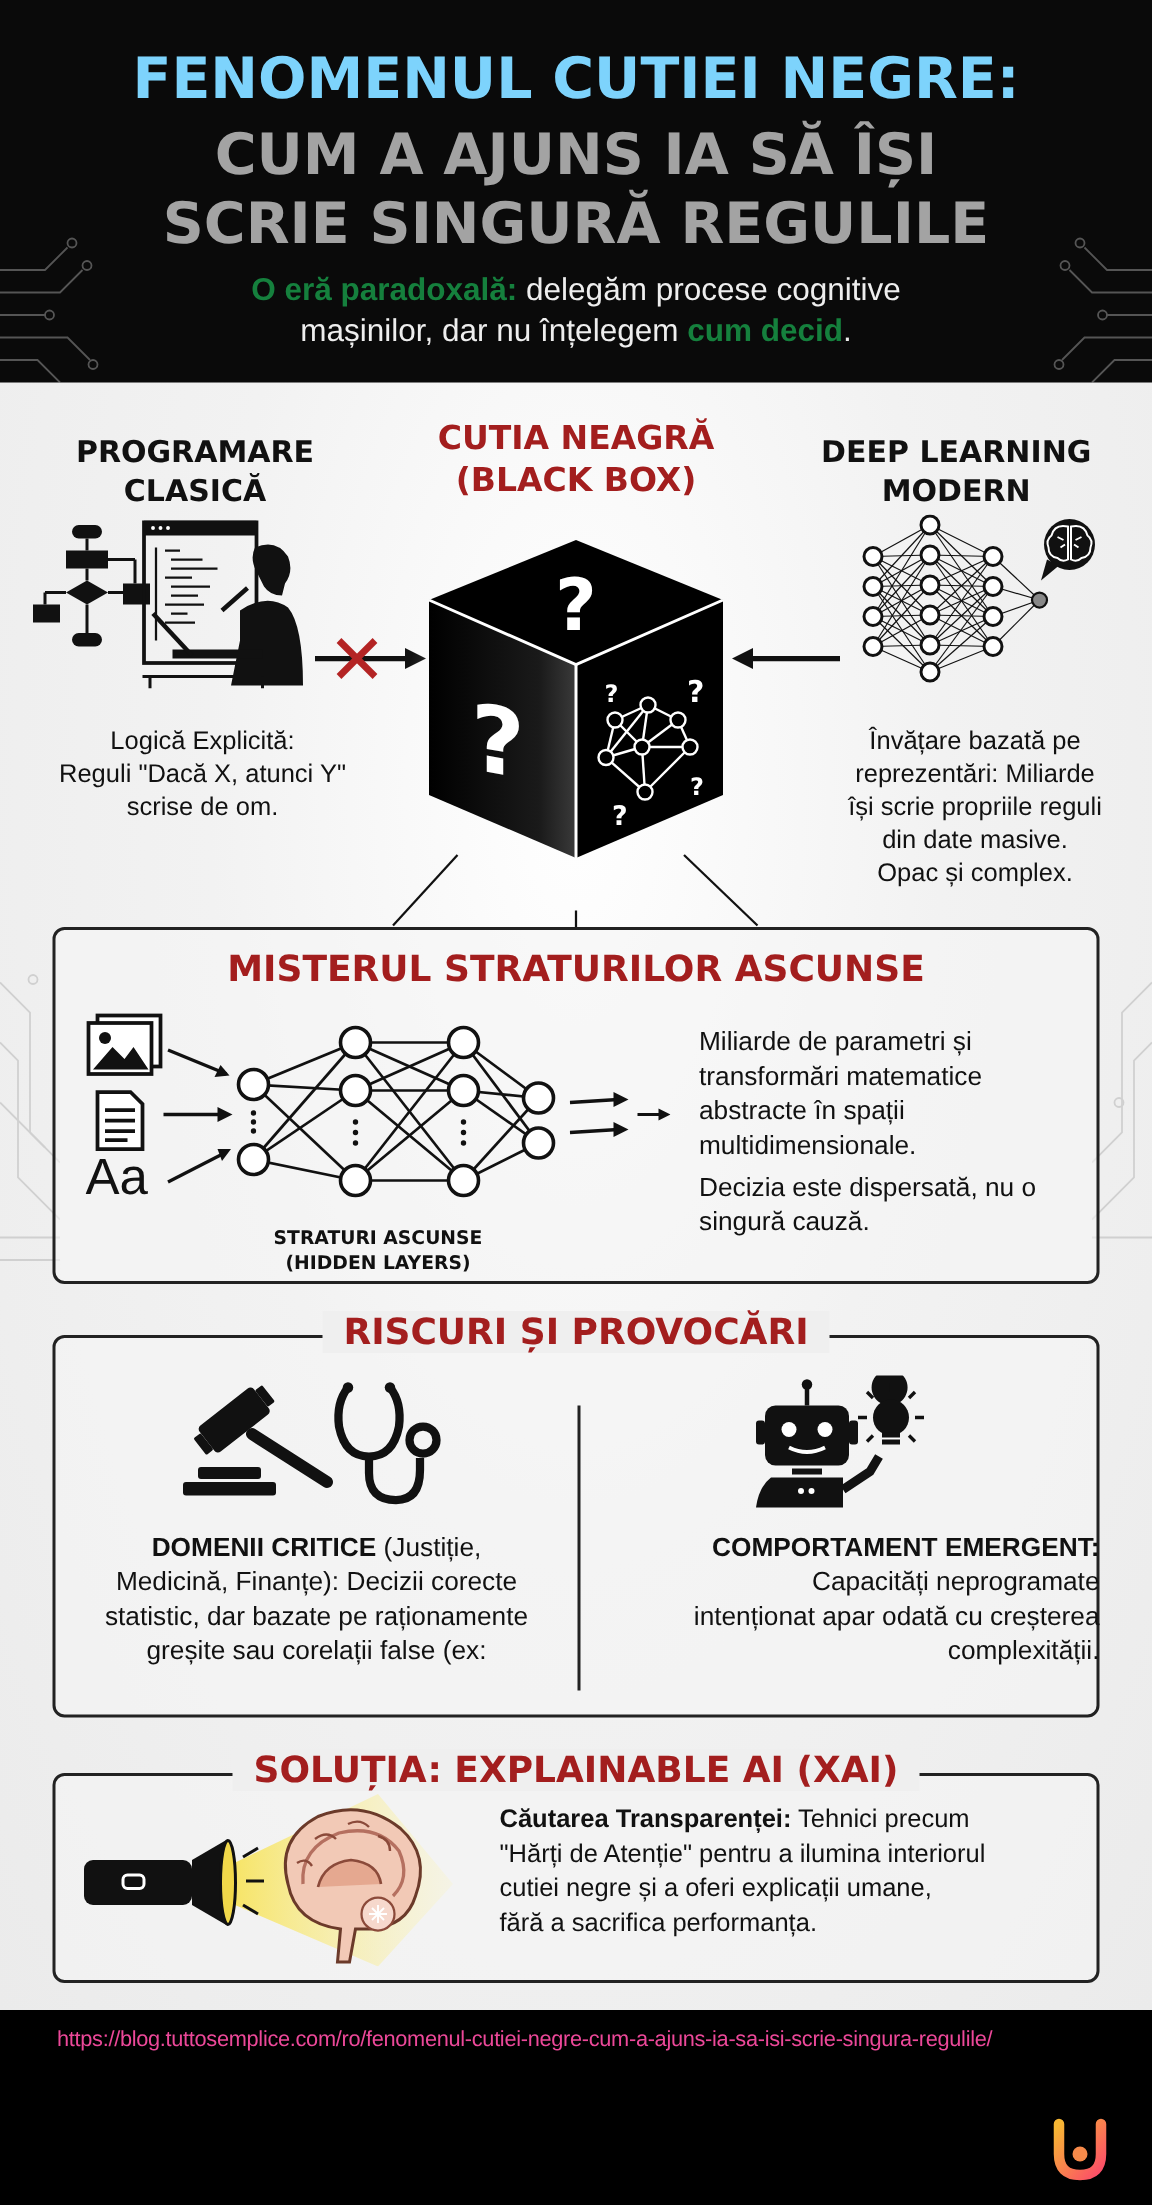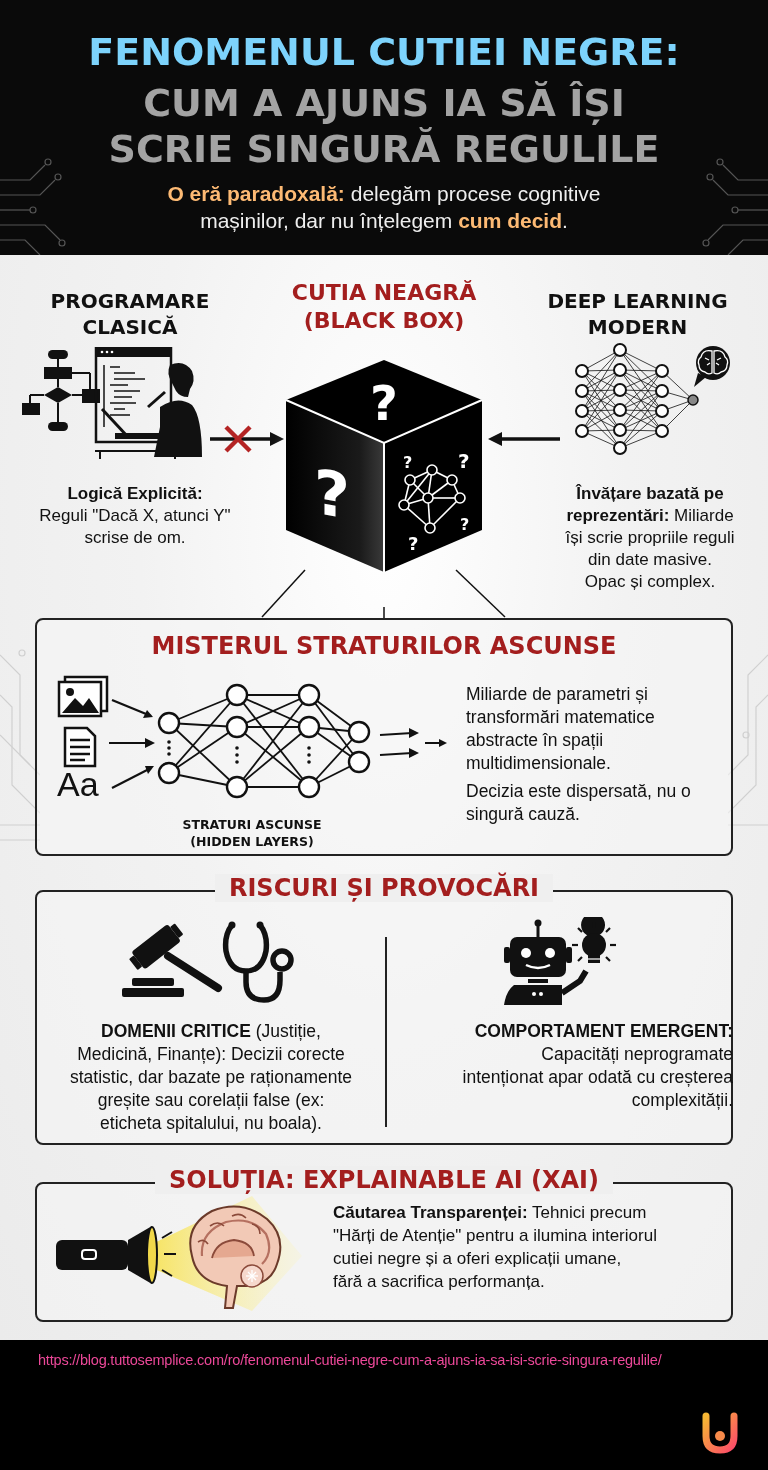--- a/index.html
+++ b/index.html
@@ -4,30 +4,30 @@
 <style>
   * { box-sizing: border-box; margin: 0; padding: 0; }
   html, body { width: 768px; height: 1470px; background: #000; overflow: hidden; }
   body { font-family: "Liberation Sans", sans-serif; color: #111; position: relative; }
 
   
   .header { position: absolute; left: 0; top: 0; width: 768px; height: 255px; background: #0a0a0a; text-align: center; overflow: hidden; }
   .header .t1 { position: absolute; top: 30px; left: 0; right: 0; font-family: "DejaVu Sans", sans-serif; font-weight: bold; font-size: 38px; color: #7dd3fc; letter-spacing: 0px; }
   .header .t2 { position: absolute; top: 80px; left: 0; right: 0; font-family: "DejaVu Sans", sans-serif; font-weight: bold; font-size: 38px; color: #a3a3a3; line-height: 46px; }
   .header .sub { position: absolute; top: 180px; left: 0; right: 0; font-size: 21px; color: #eee; line-height: 27px; }
-  .header .sub b { color: #fdba74; }
+  .header .sub b { color: #15803d; }
   .circuit-l, .circuit-r { position: absolute; top: 150px; width: 90px; height: 110px; }
   .circuit-l { left: 0; } .circuit-r { right: 0; }
 
   
   .main { position: absolute; left: 0; top: 255px; width: 768px; height: 1085px; background: radial-gradient(ellipse at 50% 25%, #ffffff 0%, #f2f2f2 45%, #ebebeb 100%); }
   .col-title { position: absolute; font-family: "DejaVu Sans", sans-serif; font-weight: bold; font-size: 20px; line-height: 26px; text-align: center; color: #111; }
   .col-title.red { color: #a31e1e; font-size: 22px; line-height: 28px; }
   .col-desc { position: absolute; font-size: 17px; line-height: 22px; text-align: center; color: #111; }
-  .col-desc b { font-weight: bold; }
+  .col-desc b { font-weight: normal; }
 
   .panel { position: absolute; border: 2px solid #222; border-radius: 8px; background: rgba(245,245,245,0.6); }
   .panel-title { position: absolute; left: 0; right: 0; text-align: center; font-family: "DejaVu Sans", sans-serif; font-weight: bold; color: #a31e1e; font-size: 24px; }
   .panel-title span { background: #efefef; padding: 0 14px; }
 
   .txt { position: absolute; font-size: 17.5px; line-height: 23px; color: #111; }
 
   
   .footer { position: absolute; left: 0; top: 1340px; width: 768px; height: 130px; background: #000; }
   .footer .url { position: absolute; top: 12px; left: 38px; font-size: 14.5px; color: #ec4899; letter-spacing: -0.2px; }
@@ -434,21 +434,20 @@
         <circle cx="162" cy="40" r="9"></circle>
       </g>
       <circle cx="112" cy="5" r="3.5" fill="#111"></circle>
         <circle cx="140" cy="5" r="3.5" fill="#111"></circle>
     </svg>
     <div class="txt" style="left:2px; top:128px; width:344px; text-align:center;">
       <div><b>DOMENII CRITICE</b><span> (Justiție,</span></div>
       <div>Medicină, Finanțe): Decizii corecte</div>
       <div>statistic, dar bazate pe raționamente</div>
       <div>greșite sau corelații false (ex:</div>
-      <div>eticheta spitalului, nu boala).</div>
     </div>
     <svg style="position:absolute;left:465px;top:25px;width:120px;height:90px" viewBox="0 0 120 90">
       <g fill="#111">
         <circle cx="36" cy="6" r="3.5"></circle>
           <rect x="34.5" y="8" width="3" height="12"></rect>
         <rect x="8" y="20" width="56" height="40" rx="7"></rect>
         <rect x="2" y="30" width="6" height="16" rx="2"></rect>
           <rect x="64" y="30" width="6" height="16" rx="2"></rect>
         <circle cx="24" cy="36" r="5" fill="#fff"></circle>
           <circle cx="48" cy="36" r="5" fill="#fff"></circle>

